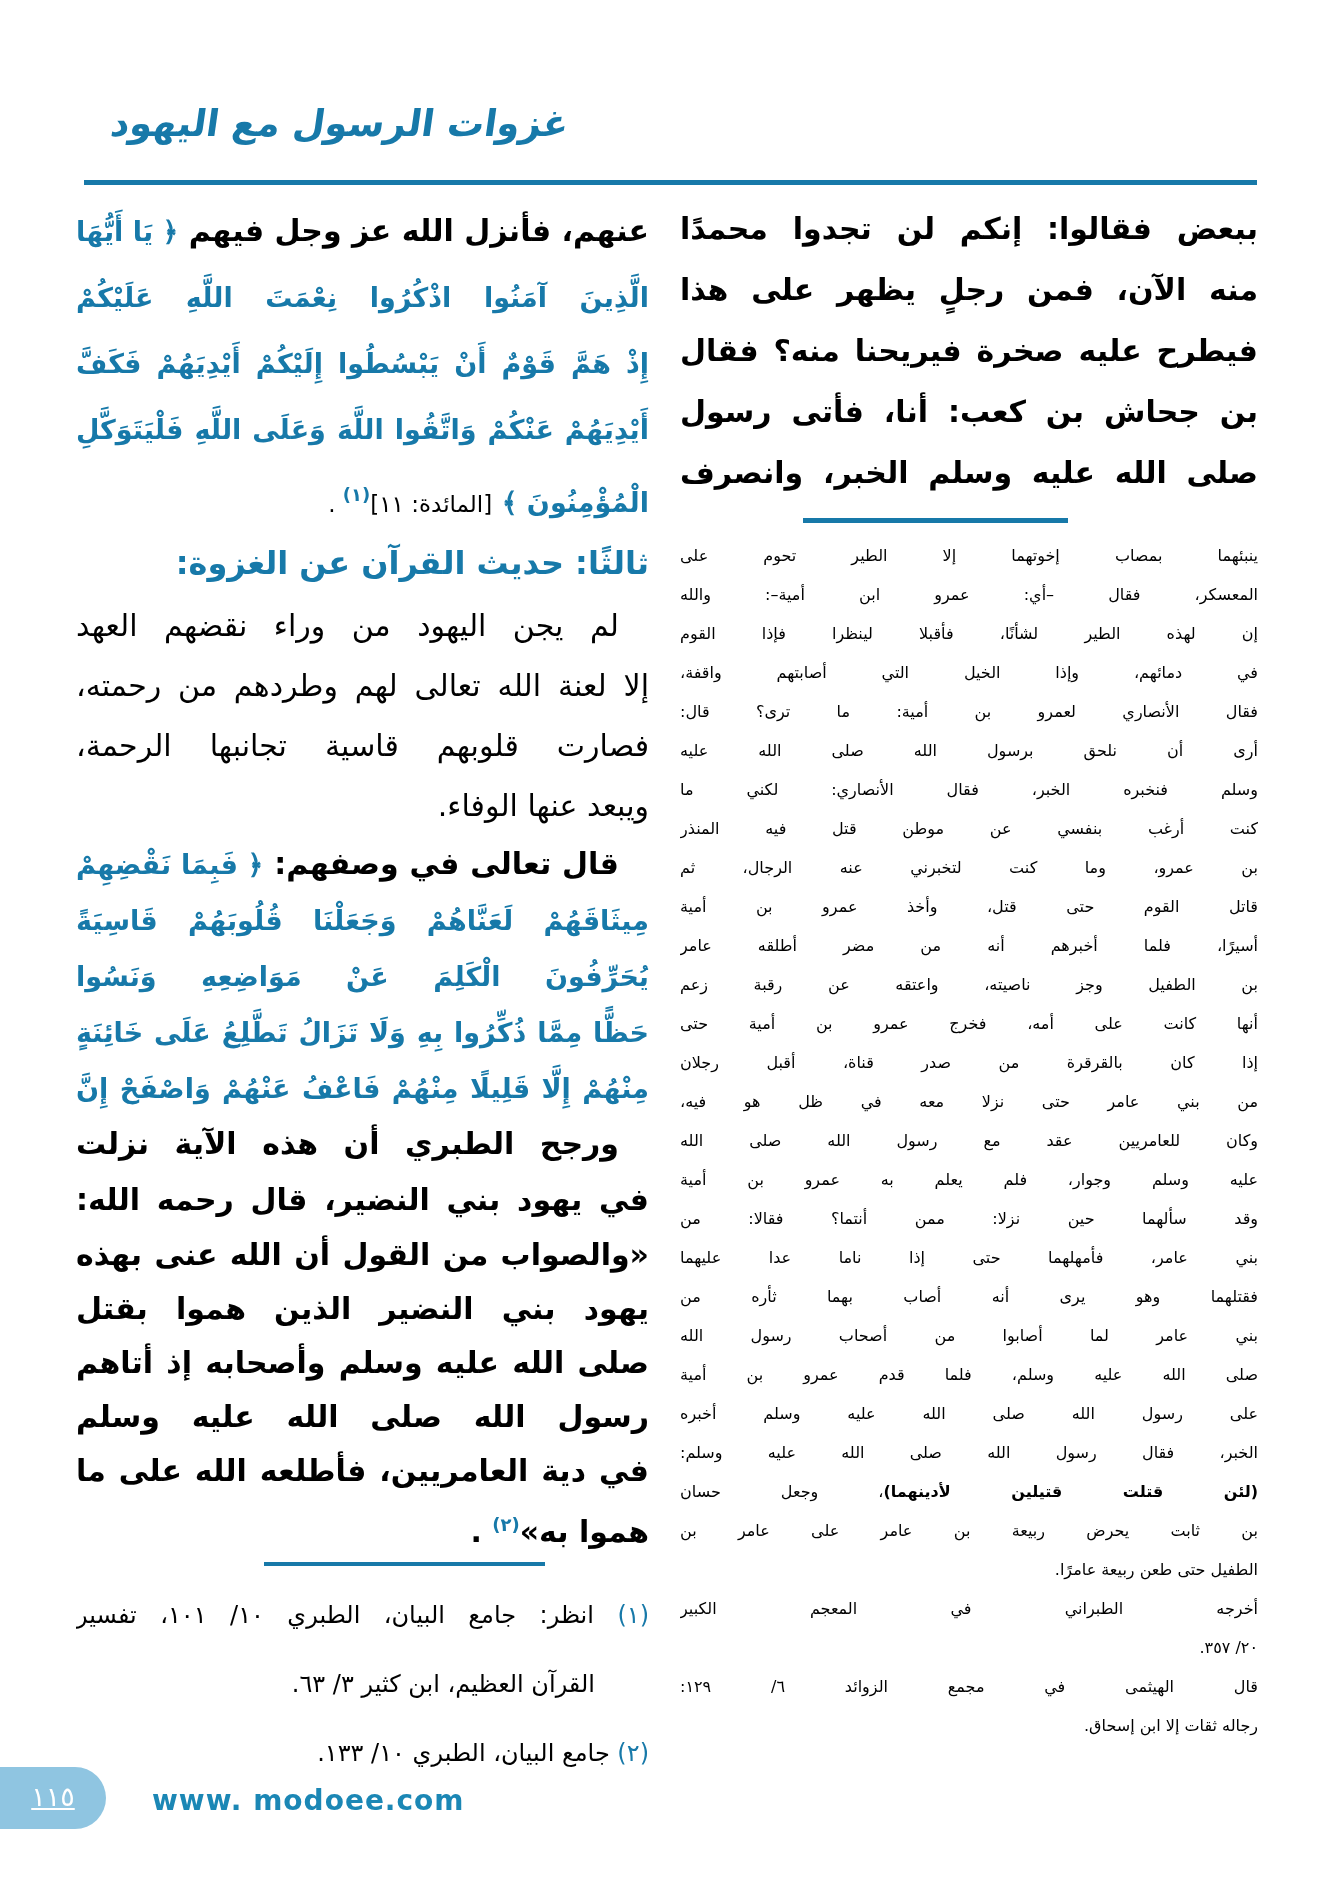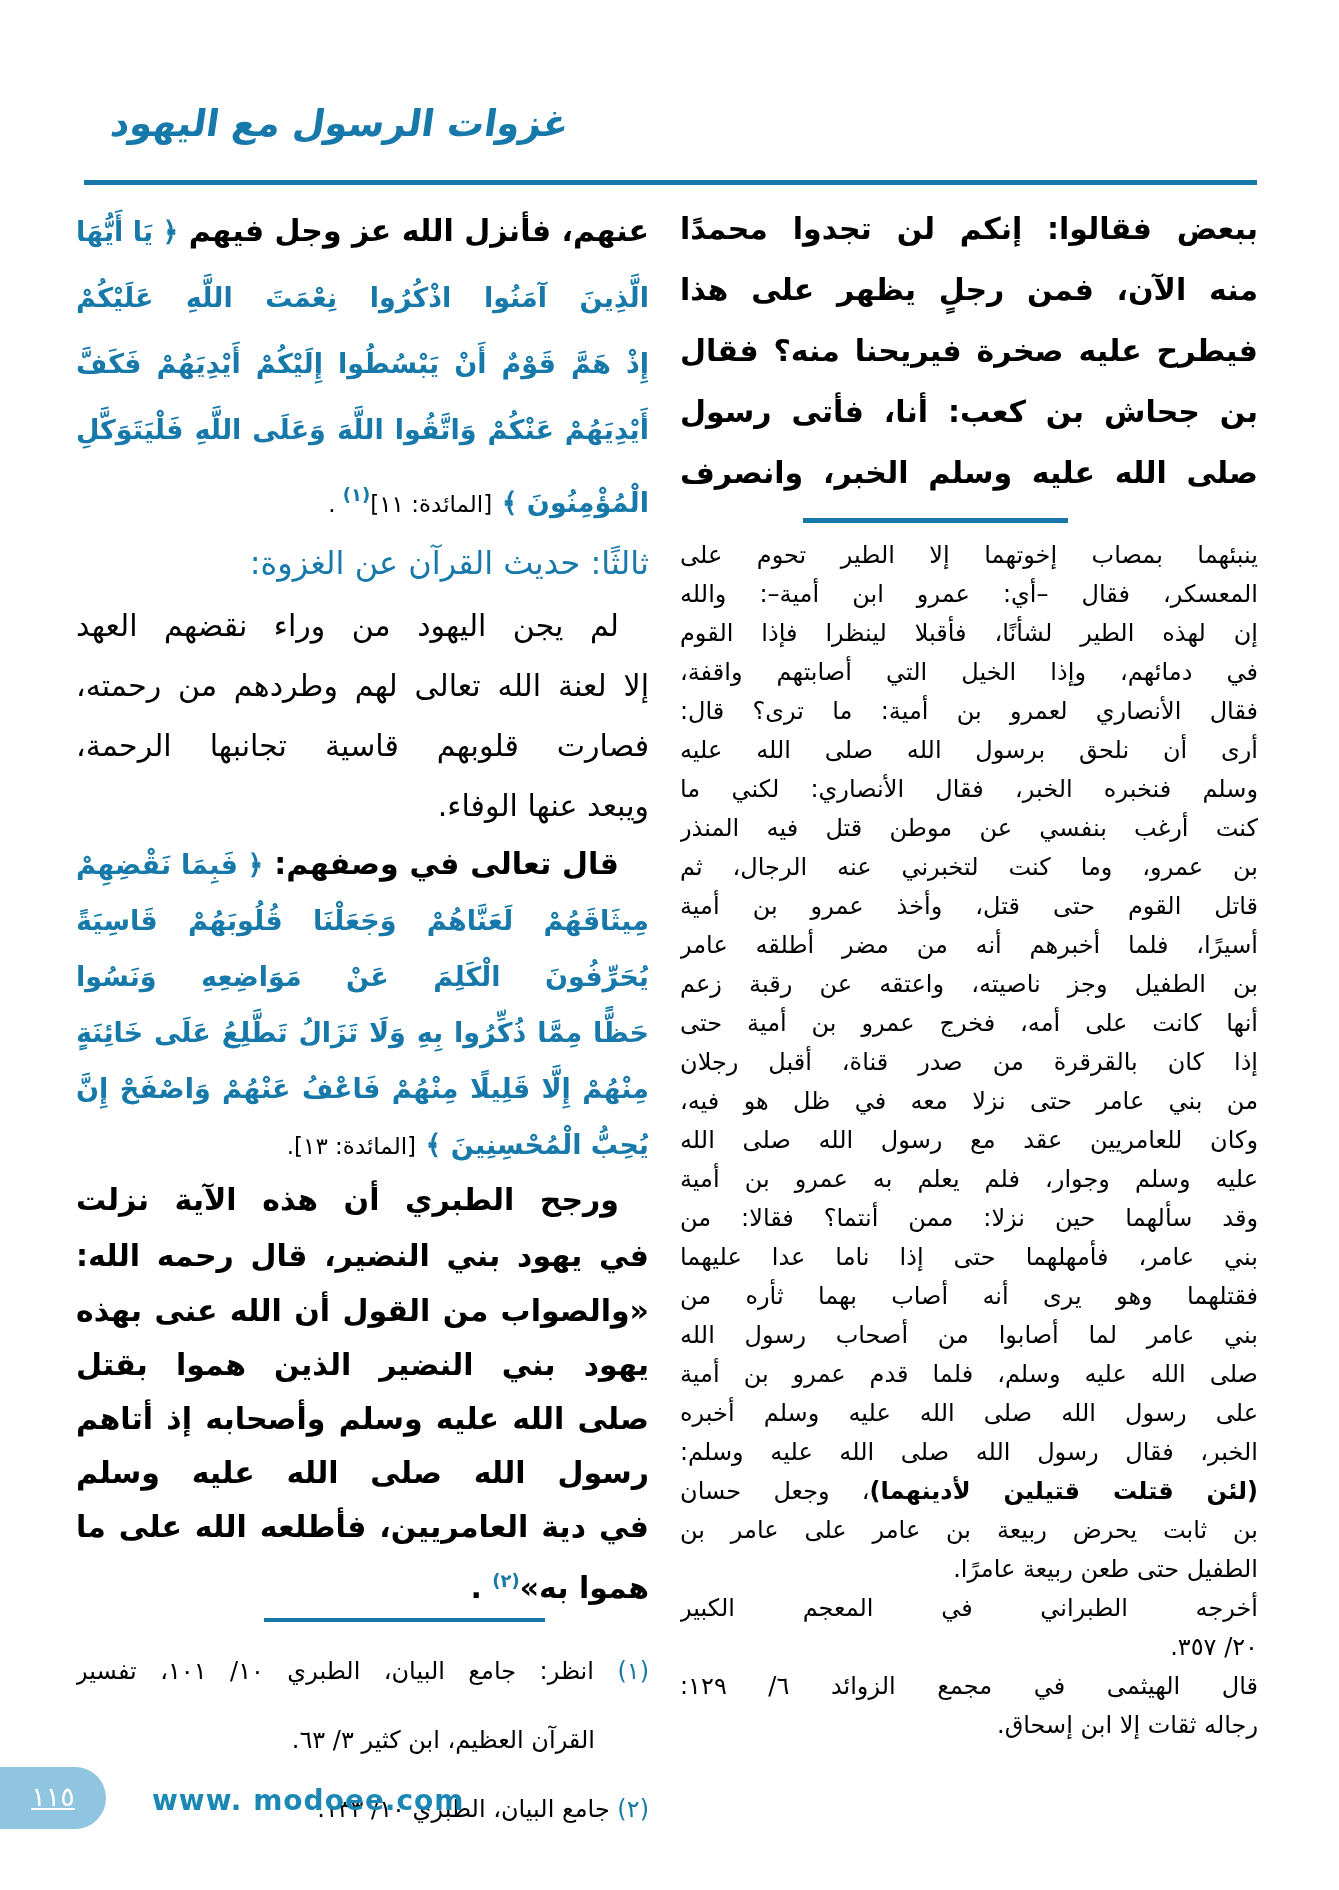--- a/index.html
+++ b/index.html
@@ -25,35 +25,35 @@
   .ln { text-align:right; overflow:hidden; white-space:nowrap; }
   .ln.j { text-align:justify; text-align-last:justify; white-space:normal; }
   .ln.end { text-align:right; }
   .ln.ind { text-indent:30px; }
   .ln.hang { padding-right:54px; }
 
   
   .rc-main .ln { font-size:30px; font-weight:bold; line-height:61px; height:61px; }
   .rc-sep { width:265px; height:5px; background:var(--accent); margin:15px 190px 13px auto; }
   
-  .rc-fn .ln { font-size:24px; line-height:39px; height:39px; }
+  .rc-fn .ln { font-size:16px; line-height:39px; height:39px; }
   .rc-fn .fb { font-weight:bold; }
 
   
   .lc-p1 .ln { line-height:66px; height:66px; font-size:30px; font-weight:bold; }
   .lc-p2 .ln { line-height:60px; height:60px; font-size:30px; font-weight:normal; }
   .lc-p3 .ln { line-height:56px; height:56px; font-size:30px; font-weight:bold; }
   .lc-p4 .ln { line-height:56px; height:56px; font-size:30px; font-weight:bold; }
   .lc-p5 .ln { line-height:54px; height:54px; font-size:30px; font-weight:bold; }
   .q  { color:var(--accent); font-size:27px; font-weight:bold; }
   .r  { font-size:23px; font-weight:normal; }
   .fm { color:var(--accent); font-size:18px; vertical-align:super; font-weight:bold; }
   .lc-heading {
     margin:10px 0 8px; height:50px; line-height:50px;
-    color:var(--accent); font-size:32px; font-weight:normal; text-align:right;
+    color:var(--accent); font-size:32px; font-weight:bold; text-align:right;
   }
   .lc-sep { width:281px; height:4px; background:var(--accent); margin:10px 104px 14px auto; }
   .lc-fn .ln { font-size:24px; line-height:40px; height:40px; font-weight:normal;margin-top:29px; }
   .fm2 { color:var(--accent); }
 
   
   .page-tab {
     position:absolute; top:1767px; left:0; width:106px; height:62px;
     background:var(--tab); border-radius:0 34px 34px 0;
     color:#fff; font-size:27px; line-height:60px; text-align:center;text-decoration:underline;
@@ -129,21 +129,20 @@
         <div class="ln j">إلا لعنة الله تعالى لهم وطردهم من رحمته،</div>
         <div class="ln j">فصارت قلوبهم قاسية تجانبها الرحمة،</div>
         <div class="ln end">ويبعد عنها الوفاء.</div>
       </div>
     <div class="lc-p3">
         <div class="ln j ind"><span>قال تعالى في وصفهم: </span><span class="q">﴿ فَبِمَا نَقْضِهِمْ</span></div>
         <div class="ln j"><span class="q">مِيثَاقَهُمْ لَعَنَّاهُمْ وَجَعَلْنَا قُلُوبَهُمْ قَاسِيَةً</span></div>
         <div class="ln j"><span class="q">يُحَرِّفُونَ الْكَلِمَ عَنْ مَوَاضِعِهِ وَنَسُوا</span></div>
         <div class="ln j"><span class="q">حَظًّا مِمَّا ذُكِّرُوا بِهِ وَلَا تَزَالُ تَطَّلِعُ عَلَى خَائِنَةٍ</span></div>
         <div class="ln j"><span class="q">مِنْهُمْ إِلَّا قَلِيلًا مِنْهُمْ فَاعْفُ عَنْهُمْ وَاصْفَحْ إِنَّ اللَّهَ</span></div>
-        <div class="ln end"><span class="q">يُحِبُّ الْمُحْسِنِينَ ﴾ </span><span class="r">[المائدة: ١٣].</span></div>
       </div>
     <div class="lc-p4">
         <div class="ln j ind">ورجح الطبري أن هذه الآية نزلت</div>
         <div class="ln j">في يهود بني النضير، قال رحمه الله:</div>
       </div>
     <div class="lc-p5">
         <div class="ln j">«والصواب من القول أن الله عنى بهذه الآية</div>
         <div class="ln j">يهود بني النضير الذين هموا بقتل رسول الله</div>
         <div class="ln j">صلى الله عليه وسلم وأصحابه إذ أتاهم</div>
         <div class="ln j">رسول الله صلى الله عليه وسلم يستعينهم</div>

